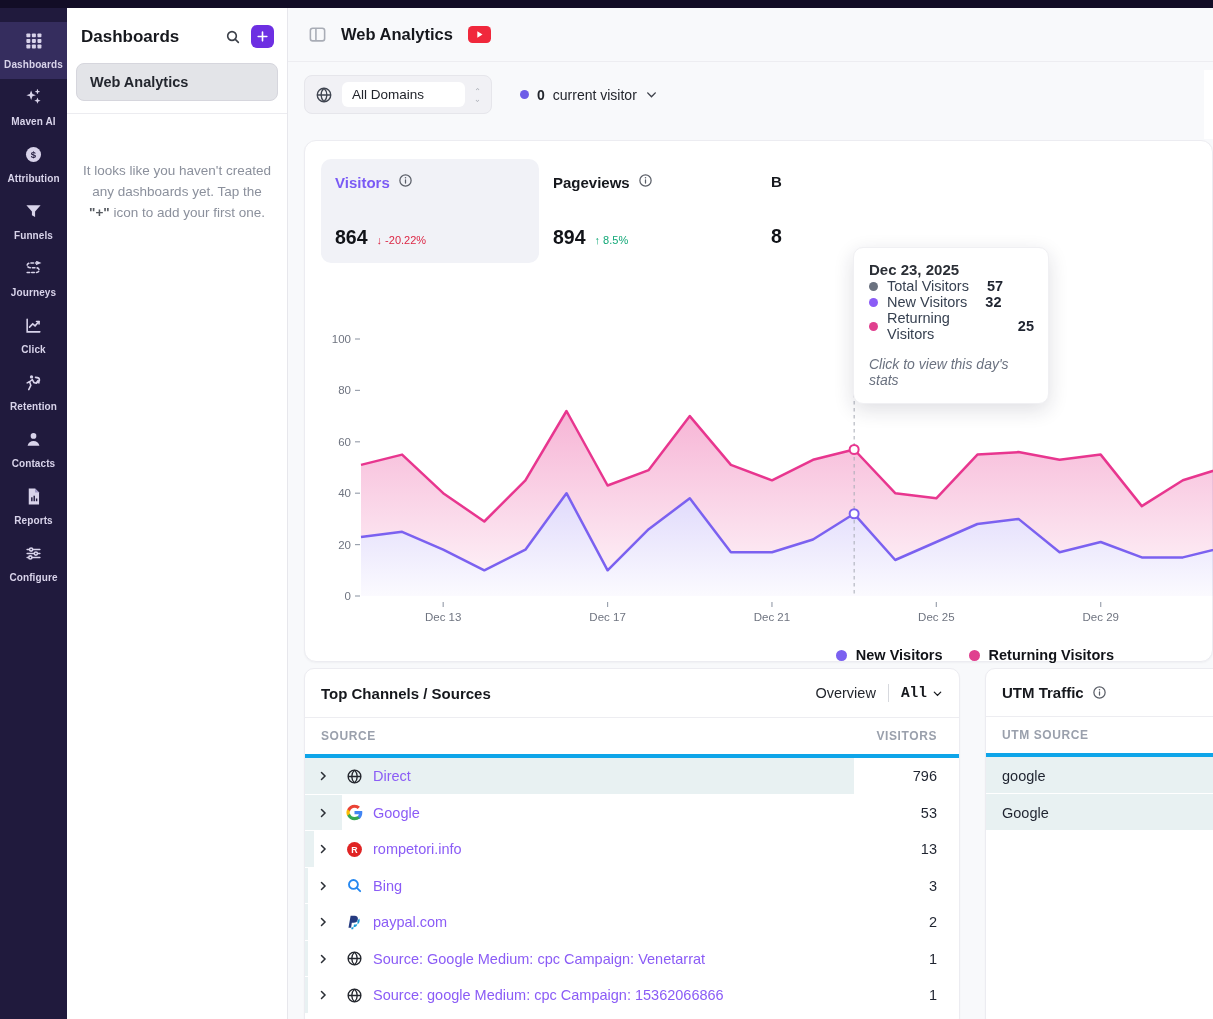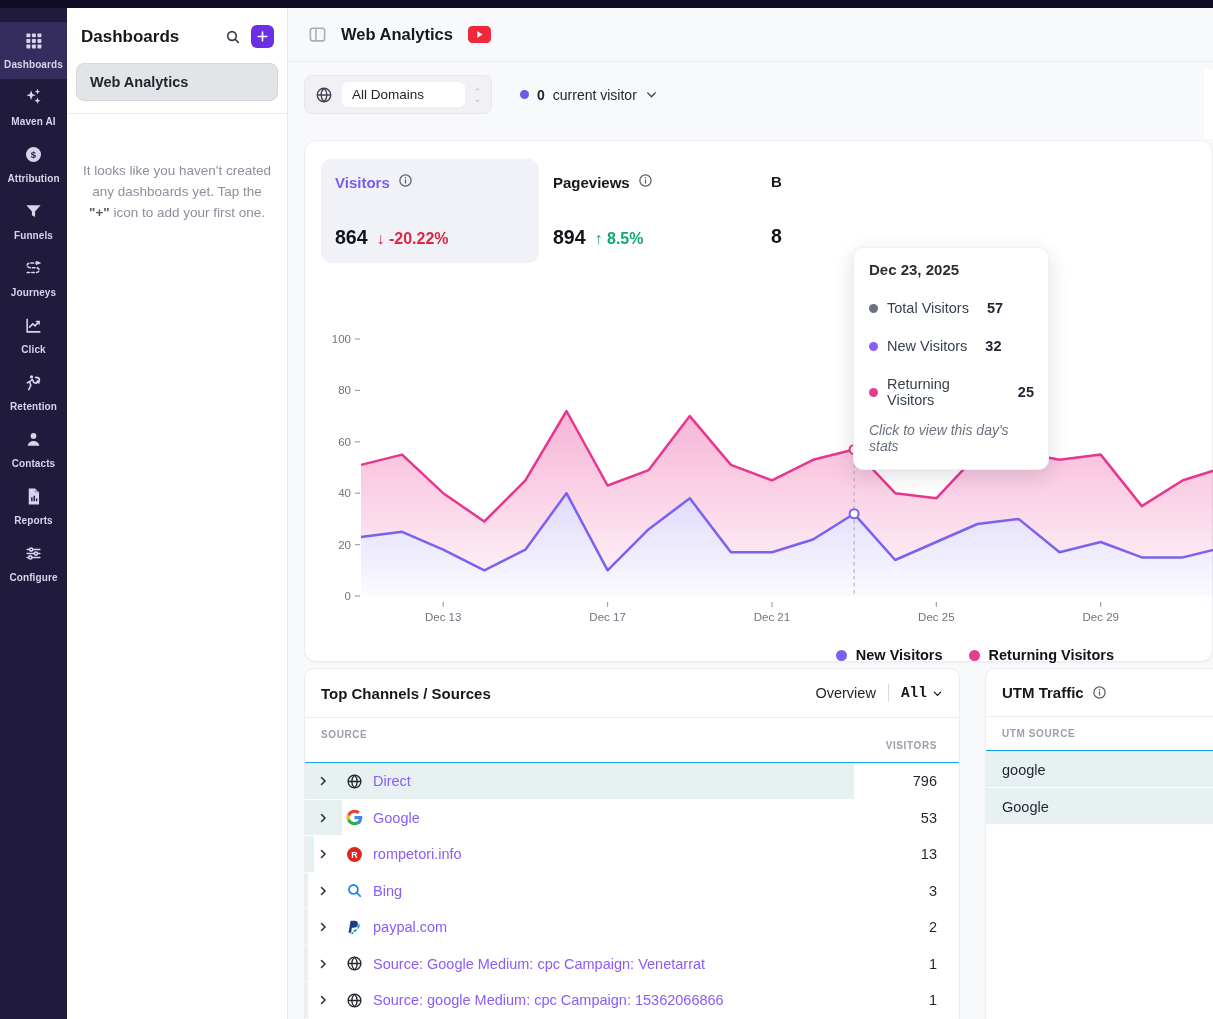--- a/index.html
+++ b/index.html
@@ -57,53 +57,53 @@
               background:#fff; border:1px solid #ececf1; border-radius:12px;
               box-shadow:0 1px 2px rgba(20,20,40,.04); padding:18px 0 0 16px; }
   .stats-row { display:flex; }
   .stat { width:218px; padding:14px 0; }
   .stat.selected { padding:14px; background:#f1f2f7; border-radius:10px; margin-right:14px; }
   .stat-label-row { display:flex; align-items:center; gap:8px; font-size:15px; font-weight:800; color:#16181d; }
   .stat.selected .stat-label-row { color:#7a5af5; }
   .info-i { color:#5b5f68; display:block; }
   .stat-value-row { display:flex; align-items:baseline; gap:9px; margin-top:11px; }
   .stat-value { font-size:19.5px; font-weight:800; color:#111318;margin-top:24px; }
-  .stat-change { font-size:16px; font-weight:700; }
+  .stat-change { font-size:11px; font-weight:400; }
   .stat-change.down { color:#dc2745; }
   .stat-change.up { color:#12a877; }
 
   .chart-wrap { margin-top:70px; position:relative; }
   .chart-wrap svg.chart { display:block; }
 
   .legend { display:flex; justify-content:flex-end; gap:26px; padding-right:98px; margin-top:20px; }
   .legend-item { display:flex; align-items:center; gap:9px; font-size:14.5px; font-weight:800; color:#111318; }
   .legend-dot { width:11px; height:11px; border-radius:50%; }
 
   
   .tooltip { position:absolute; left:548px; top:106px; width:196px; background:#fff;
              border:1px solid #f0f0f3; border-radius:10px; padding:13px 14px 15px 15px;
              box-shadow:0 6px 20px rgba(30,30,60,.14); z-index:5; }
   .tooltip-date { font-size:15px; font-weight:800; color:#2b2f36; }
-  .tooltip-row { display:flex; align-items:center; gap:9px; margin-top:22px; font-size:14.5px; color:#374151; }
+  .tooltip-row { display:flex; align-items:center; gap:9px; margin-top:0; font-size:14.5px; color:#374151; }
   .tooltip-row b { color:#1f2430; margin-left:9px; }
   .t-dot { width:9px; height:9px; border-radius:50%; flex-shrink:0; }
   .tooltip-note { margin-top:14px; font-size:14px; font-style:italic; color:#6b7280; }
 
   
   .card { position:absolute; background:#fff; border:1px solid #ececf1; border-radius:10px;
           box-shadow:0 1px 2px rgba(20,20,40,.04); overflow:hidden; }
   .sources-card { left:16px; top:660px; width:656px; height:360px; }
   .utm-card { left:697px; top:660px; width:300px; height:360px; }
   .card-title-row { display:flex; align-items:center; padding:15px 16px; border-bottom:1px solid #ededf1; }
   .card-title { font-size:15px; font-weight:800; color:#16181d; flex:1; display:flex; align-items:center; gap:8px; }
   .overview-link { font-size:14.5px; color:#23262d; padding-right:12px; cursor:pointer; }
   .vdiv { width:1px; height:18px; background:#d7d9de; margin-right:12px; }
   .all-select { font-size:14.5px; font-weight:700; color:#16181d; display:flex; align-items:center; gap:5px; cursor:pointer;font-family:Liberation Mono, monospace; }
-  .thead { display:flex; padding:11px 22px 11px 16px; border-bottom:1px solid #0ea5e9;
-           font-size:10px; font-weight:700; letter-spacing:.6px; color:#9aa0ac;flex-direction:column; }
+  .thead { display:flex; padding:11px 22px 11px 16px; border-bottom:4px solid #0ea5e9;
+           font-size:12px; font-weight:700; letter-spacing:.6px; color:#9aa0ac; }
   .thead .th-right { margin-left:auto; }
   .s-row { position:relative; height:36.5px; display:flex; align-items:center; padding:0 22px 0 12px; cursor:pointer; }
   .s-bar { position:absolute; left:0; top:0; bottom:1px; background:#e8f1f2; }
   .s-chev { position:relative; color:#2b2f36; width:16px; display:flex; }
   .s-icon { position:relative; margin:0 10px 0 13px; width:17px; height:17px; display:flex; align-items:center; }
   .s-icon svg { width:17px; height:17px; }
   .s-name { position:relative; font-size:14.5px; color:#8b5cf6; }
   .s-val { position:relative; margin-left:auto; font-size:14.5px; color:#1f2430; }
   .u-row { position:relative; height:37px; display:flex; align-items:center; padding:0 16px; cursor:pointer; }
   .u-name { position:relative; font-size:14.5px; color:#1f2430; }

